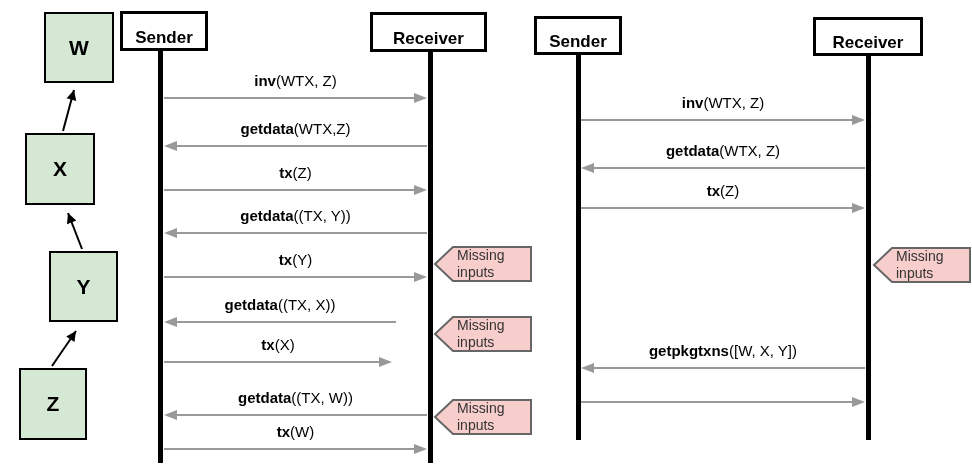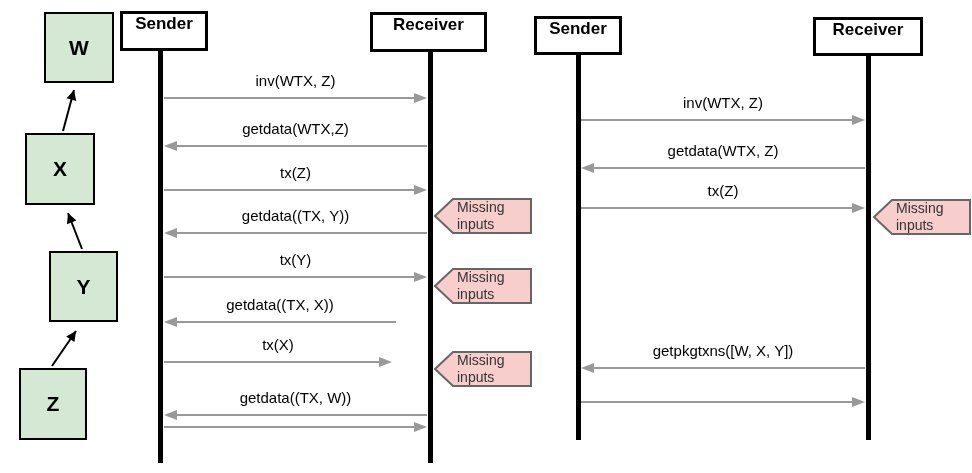--- a/index.html
+++ b/index.html
@@ -13,39 +13,39 @@
 
   .node { position:absolute; background:var(--node-fill); border:2px solid var(--node-border);
           display:flex; align-items:center; justify-content:center;
           font-weight:bold; font-size:21px; color:var(--text); }
 
   .chain-svg { position:absolute; left:0; top:0; pointer-events:none; }
   .chain-line { stroke:var(--node-border); stroke-width:2; }
   .ah-fill { fill:var(--node-border); }
 
   .actor { position:absolute; background:#fff; border:3px solid var(--actor-border);
-           display:flex; align-items:flex-start; justify-content:center;
+           display:flex; align-items:flex-end; justify-content:center;
            font-weight:bold; font-size:17px; color:var(--text); }
 
   .lifeline { position:absolute; width:5px; background:var(--lifeline); }
 
   .msg { position:absolute; }
   .msg-label { text-align:center; font-size:15px; line-height:19px; height:19px;
                color:var(--text); margin-bottom:3px; white-space:nowrap; }
-  .msg-label b { font-weight:normal; }
+  .msg-label b { font-weight:bold; }
   .msg-arrow { position:relative; height:10px; }
   .msg-arrow .line { position:absolute; left:0; right:0; top:4px; height:2px; background:var(--arrow-gray); }
   .msg-arrow .head { position:absolute; top:0; width:0; height:0;
                      border-top:5px solid transparent; border-bottom:5px solid transparent; }
   .msg-arrow.dir-right .head { right:0; border-left:13px solid var(--arrow-gray); }
   .msg-arrow.dir-right .line { right:10px; }
   .msg-arrow.dir-left .head { left:0; border-right:13px solid var(--arrow-gray); }
   .msg-arrow.dir-left .line { left:10px; }
 
-  .callout { position:absolute; width:100px; height:38px; }
+  .callout { position:absolute; width:100px; height:38px;margin-top:48px; }
   .callout svg { position:absolute; left:0; top:0; }
   .callout-shape { fill:var(--callout-fill); stroke:var(--callout-border); stroke-width:2; }
   .callout-text { position:absolute; left:24px; top:2px; width:72px;
                   font-size:14px; line-height:17px; color:var(--callout-text); }
 </style>
 </head>
 <body>
 
 <div class="canvas">
 
@@ -141,20 +141,21 @@
       </div>
   </div>
   <div class="msg" style="left:164px;top:388px;width:263px">
     <div class="msg-label"><b>getdata</b><span>((TX, W))</span></div>
     <div class="msg-arrow dir-left">
         <div class="line"></div>
         <div class="head"></div>
       </div>
   </div>
   <div class="msg" style="left:164px;top:422px;width:263px">
+    <div class="msg-label"><b>tx</b><span>(W)</span></div>
     <div class="msg-arrow dir-right">
         <div class="line"></div>
         <div class="head"></div>
       </div>
   </div>
 
   <div class="msg" style="left:581px;top:93px;width:284px">
     <div class="msg-label"><b>inv</b><span>(WTX, Z)</span></div>
     <div class="msg-arrow dir-right">
         <div class="line"></div>

